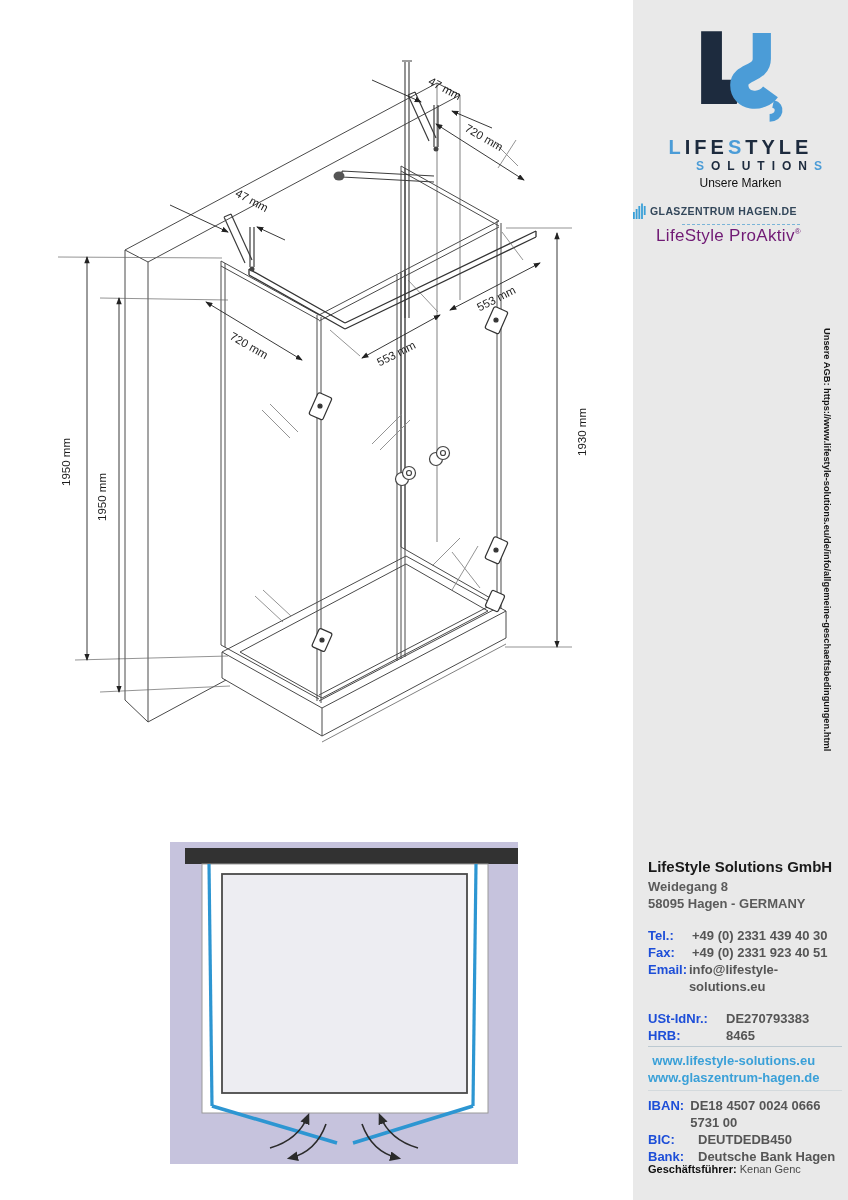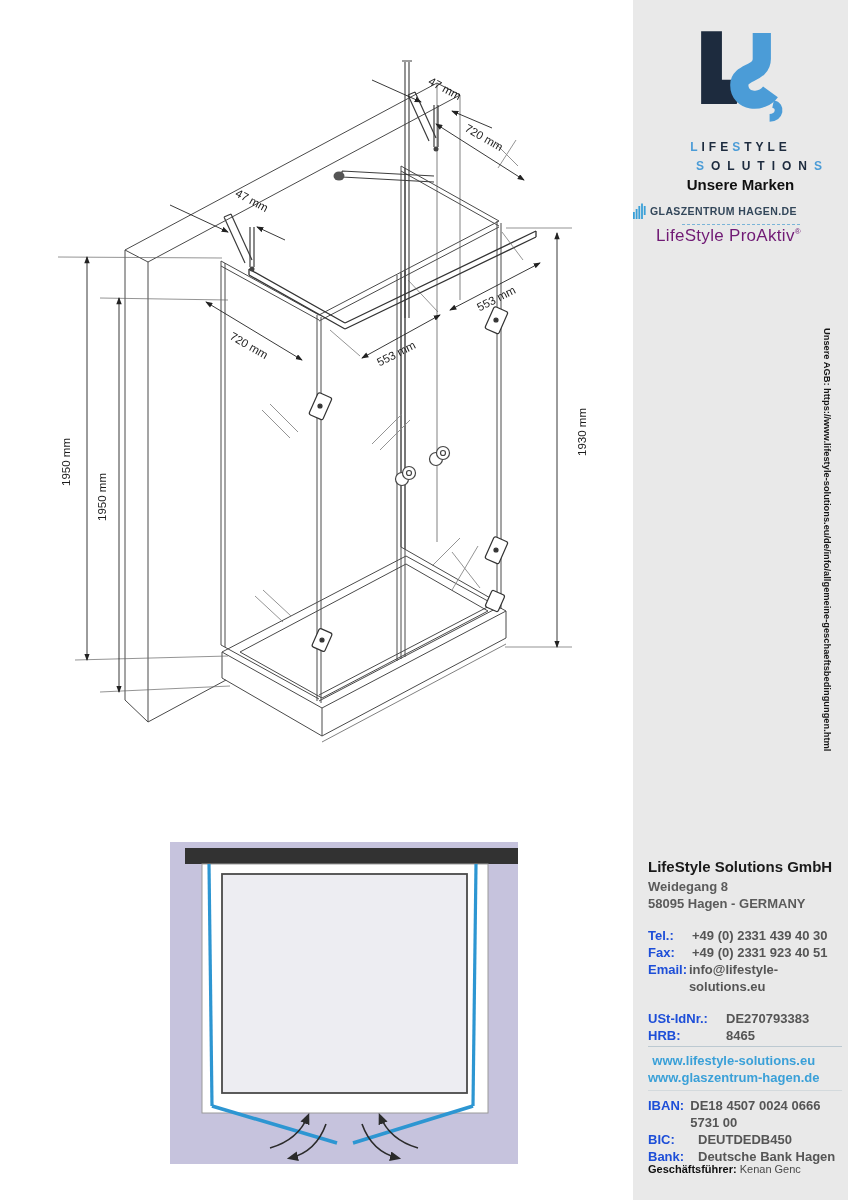--- a/index.html
+++ b/index.html
@@ -8,25 +8,25 @@
   .page{position:absolute;inset:0;}
 
   
   .draw-wrap{position:absolute;left:0;top:0;width:635px;height:810px;}
   .topview-wrap{position:absolute;left:160px;top:833px;width:360px;height:340px;}
   svg text.dim{font-family:"Liberation Sans",sans-serif;font-size:11.5px;fill:#1c1c1c;}
 
   
   .sidebar{position:absolute;left:633px;top:0;width:215px;height:1200px;background:#e9e9e9;}
   .logo-block{position:absolute;top:26px;left:0;width:215px;text-align:center;}
-  .wordmark{margin-top:2px;font-weight:bold;color:#1d2b3e;font-size:12px;letter-spacing:4px;line-height:22px;}
+  .wordmark{margin-top:2px;font-weight:bold;color:#1d2b3e;font-size:20px;letter-spacing:4px;line-height:22px;}
   .wordmark .blue, .submark .blue{color:#4b9cd7;}
   .submark{font-weight:bold;color:#1d2b3e;font-size:12px;letter-spacing:7px;line-height:15px;margin-top:1px;padding-left:44px;}
   .brands-heading{position:absolute;top:176px;left:0;width:215px;text-align:center;
-      font-size:15px;font-weight:bold;color:#101010;}
+      font-size:12px;font-weight:normal;color:#101010;}
   .glaszentrum{position:absolute;top:202px;left:0;width:215px;text-align:left;color:#33475a;
       font-size:10.5px;font-weight:bold;letter-spacing:.4px;}
   .glaszentrum .bars{display:inline-block;vertical-align:middle;margin-right:3px;}
   .gz-tagline{width:118px;margin:2px auto 0;border-top:1.5px dashed #7ab4d8;height:0;}
   .proaktiv{position:absolute;top:226px;left:0;width:191px;text-align:center;color:#701a75;
       font-size:17px;letter-spacing:.3px;}
   .proaktiv sup{font-size:8px;}
   .agb-vertical{position:absolute;left:189px;top:328px;height:440px;
       writing-mode:vertical-rl;font-size:9.3px;font-weight:bold;color:#151515;white-space:nowrap;}
 

